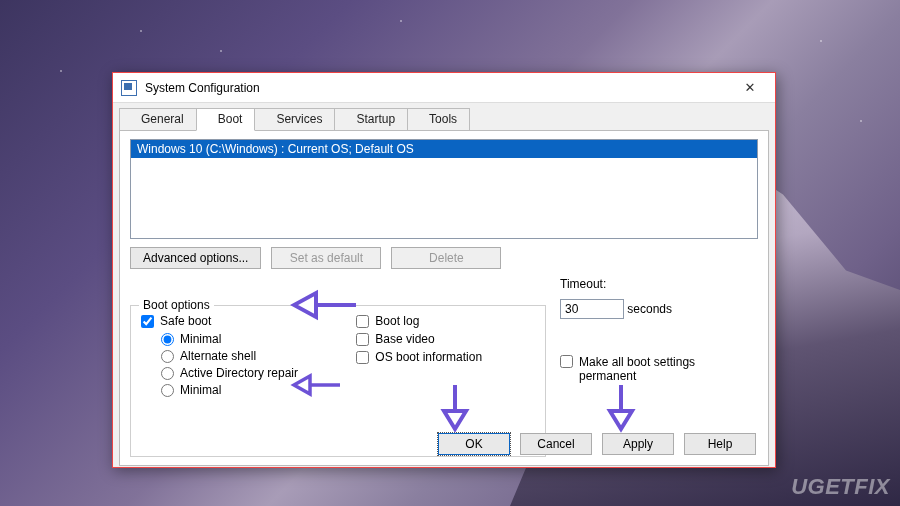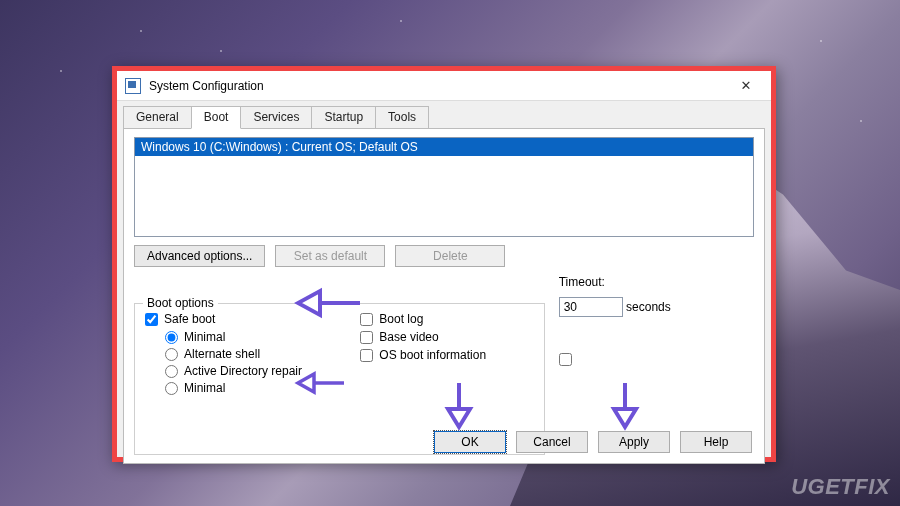--- a/index.html
+++ b/index.html
@@ -21,24 +21,24 @@
   }
   .stars { position:absolute; inset:0; }
   .stars span { position:absolute; width:2px; height:2px; background:#fff; border-radius:50%; opacity:.5; }
   .watermark {
     position: absolute; right: 10px; bottom: 6px;
     color: rgba(255,255,255,0.45); font-size: 22px; font-weight: 600;
     letter-spacing: .5px; font-style: italic;
   }
   
   .dialog {
-    position: absolute; left: 112px; top: 66px;
+    position: absolute; left: 112px; top: 72px;
     width: 664px; height: 396px;
     background: #f0f0f0;
-    border: 5px solid #ef4444;
+    border: 1px solid #ef4444;
     box-shadow: 2px 3px 14px rgba(0,0,0,0.4);
   }
   .titlebar {
     height: 30px; background: #fff;
     display: flex; align-items: center; padding: 0 4px 0 8px;
     border-bottom: 1px solid #ddd;
   }
   .titlebar .ticon {
     width: 16px; height: 16px; margin-right: 8px;
     background: #fff; border: 1px solid #3c6fb0;
@@ -50,21 +50,21 @@
   .titlebar .title { flex:1; font-size:12px; }
   .titlebar .closebtn {
     width: 42px; height: 28px; display:flex; align-items:center; justify-content:center;
     font-size: 13px; color:#333;
   }
   .tabs {
     display:flex; padding: 4px 6px 0 6px; gap:0;
     background:#f0f0f0;
   }
   .tab {
-    padding: 3px 12px 4px 12px; border:1px solid #bcbcbc; border-bottom:none;
+    padding: 3px 12px 4px 21px; border:1px solid #bcbcbc; border-bottom:none;
     background:#f0f0f0; margin-right:-1px; position:relative; top:1px;
     font-size:12px; color:#222;
   }
   .tab.active { background:#fff; z-index:2; border-bottom:1px solid #fff; }
   .pane {
     margin: 0 6px 6px 6px; background:#fff; border:1px solid #bcbcbc;
     height: 336px; padding: 8px 10px 10px 10px; position:relative;
   }
   .oslist {
     width: 100%; height: 100px; border:1px solid #8e9aab; background:#fff;
@@ -205,20 +205,21 @@
       </div>
 
       <div class="rside">
         <div class="tlabel">Timeout:</div>
         <div>
           <input type="text" value="30" style="">
           <span>seconds</span>
         </div>
         <label class="permchk">
           <input type="checkbox" style="">
+          <span style="max-width:140px;">Make all boot settings permanent</span>
         </label>
       </div>
     </div>
 
     <div class="dlgbtns">
       <button class="btn focus">
           <span>OK</span>
         </button>
       <button class="btn">
           <span>Cancel</span>

